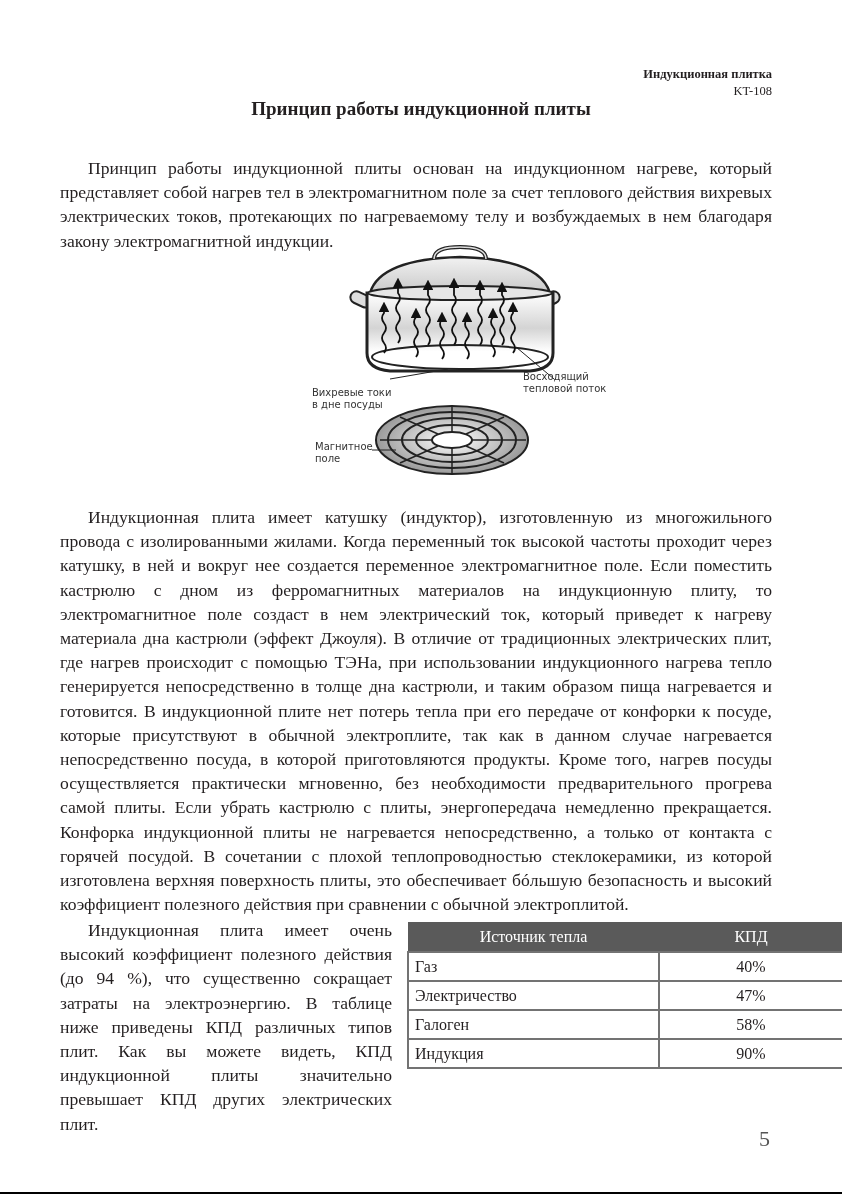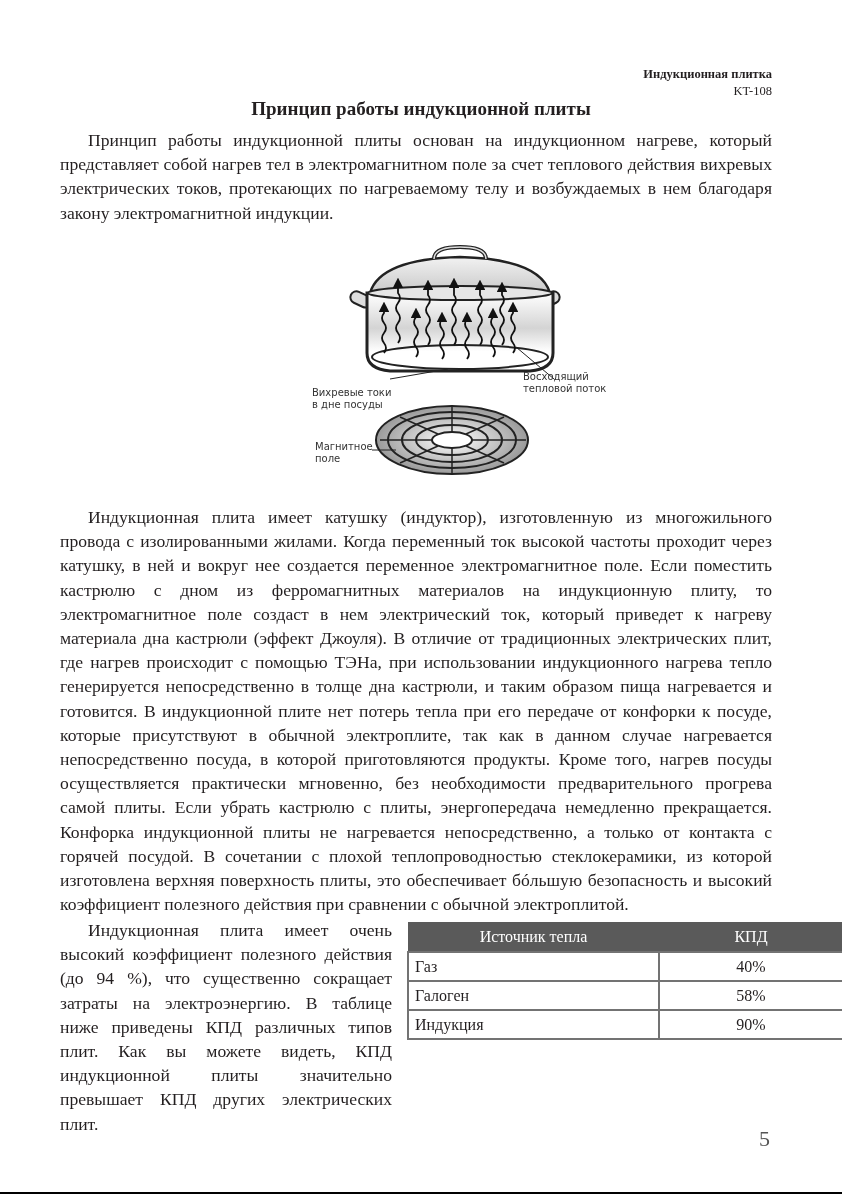--- a/index.html
+++ b/index.html
@@ -14,21 +14,21 @@
   .running-head .rh-title { font-weight: bold; text-align: right; }
   .page-title {
     position: absolute; left: 0; right: 0; top: 98px; text-align: center;
     font-size: 19px; font-weight: bold; margin: 0;
   }
   .para {
     position: absolute; left: 60px; width: 712px;
     font-size: 17.6px; line-height: 24.2px; text-align: justify; margin: 0;
     text-indent: 28px; hyphens: manual;
   }
-  #p1 { top: 128px; font-family: Liberation Serif, serif; }
+  #p1 { top: 156px; font-family: Liberation Serif, serif; }
   #p2 { top: 505px; }
   #p3 { top: 918px; width: 332px; }
   .figure {
     position: absolute; left: 300px; top: 245px; width: 320px; height: 230px;
   }
   .fig-label {
     position: absolute; font-family: "DejaVu Sans", sans-serif; font-size: 10px;
     line-height: 12px; color: #333;
   }
   .kpd-table {
@@ -152,20 +152,24 @@
       <th>Источник тепла</th>
       <th class="val">КПД</th>
     </tr>
   </thead>
   <tbody>
     <tr>
       <td>Газ</td>
       <td class="val">40%</td>
     </tr>
     <tr>
+      <td>Электричество</td>
+      <td class="val">47%</td>
+    </tr>
+    <tr>
       <td>Галоген</td>
       <td class="val">58%</td>
     </tr>
     <tr>
       <td>Индукция</td>
       <td class="val">90%</td>
     </tr>
   </tbody>
 </table>
 

